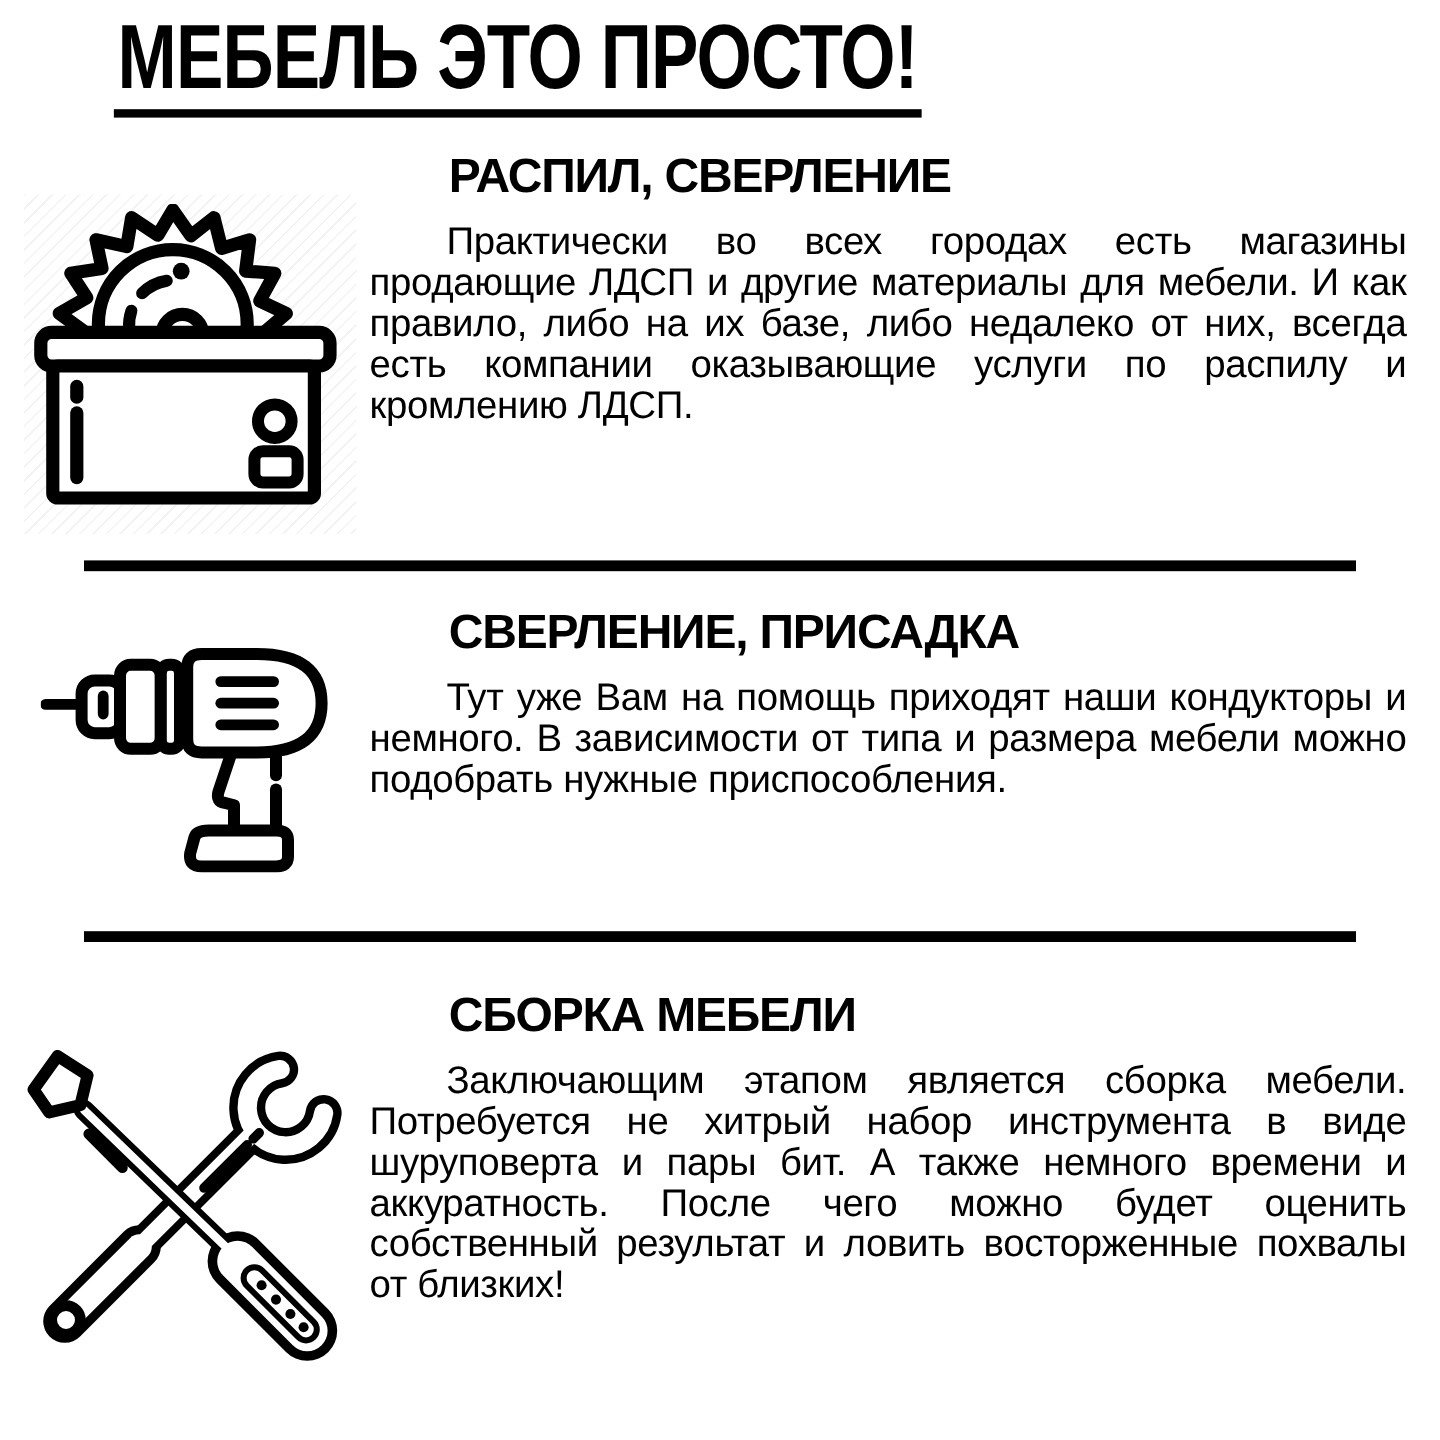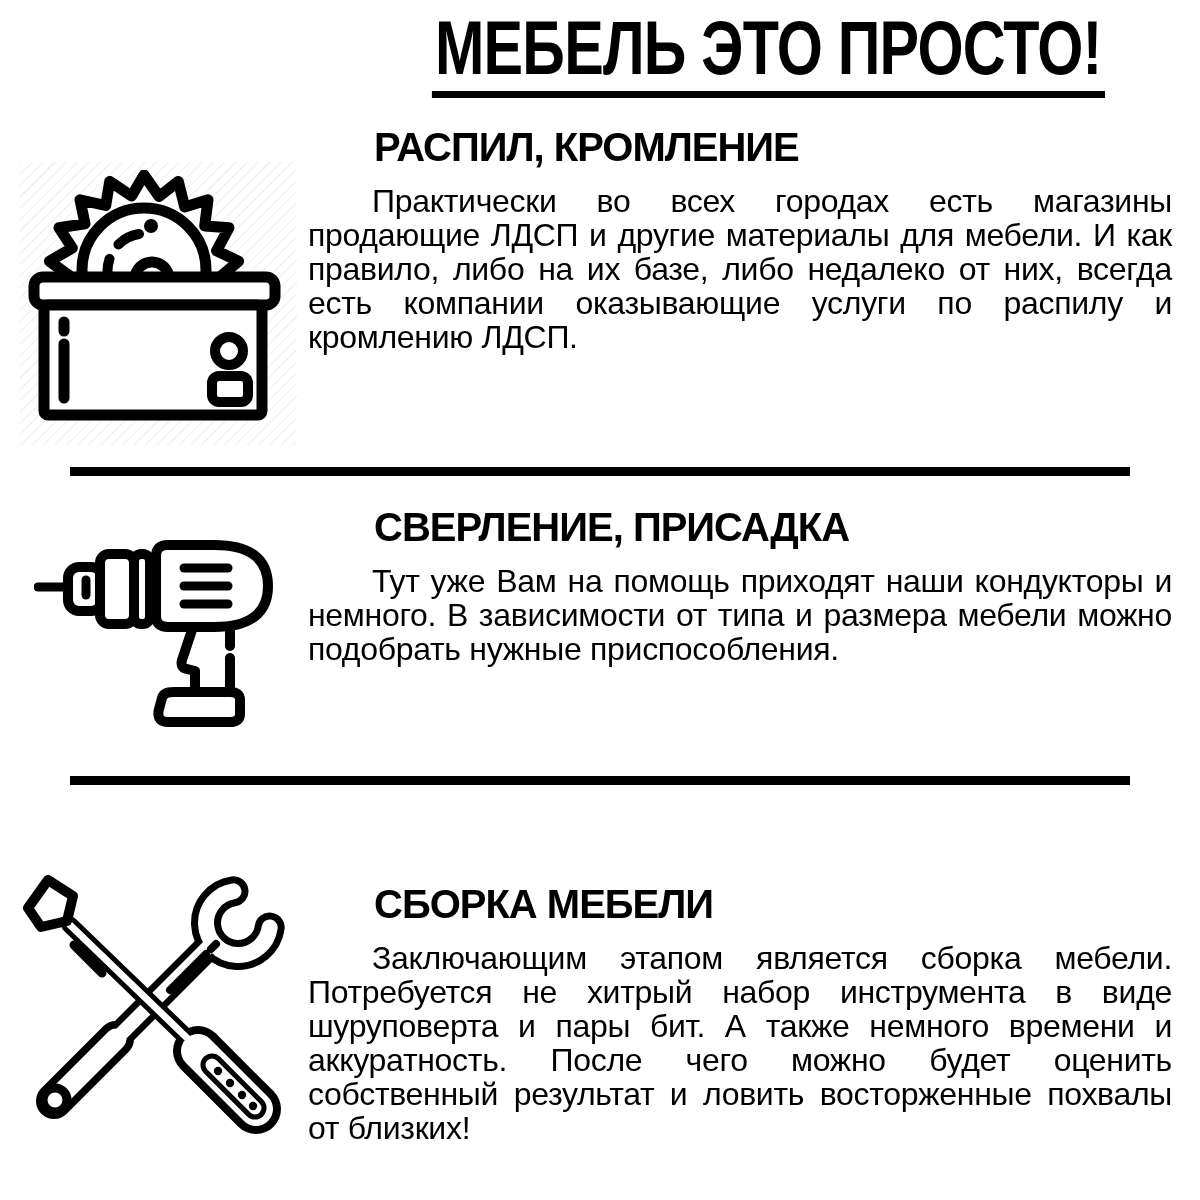--- a/index.html
+++ b/index.html
@@ -5,21 +5,21 @@
   * { margin:0; padding:0; box-sizing:border-box; }
   html,body { width:1200px; height:1200px; background:#ffffff; }
   body {
     font-family:"Liberation Sans","DejaVu Sans",sans-serif;
     color:#000;
     overflow:hidden;
   }
   .page { width:1200px; height:1200px; position:relative; }
 
   
-  .title-wrap { text-align:right; padding-top:10px; height:102px; }
+  .title-wrap { text-align:left; padding-top:10px; height:102px; }
   .title {
     display:inline-block;
     font-size:76px;
     font-weight:bold;
     letter-spacing:-1px;
     line-height:1.0;
     transform:scaleX(0.78);
     transform-origin:center top;
     border-bottom:7px solid #000;
     padding:0 4px 5px 4px;
@@ -67,21 +67,21 @@
     margin-left:70px;
   }
 
   
   .section-1 { margin-top:22px; min-height:288px; }
   .s1-icon { margin-top:46px; }
   .divider-1 { margin-top:46px; }
   .section-2 { margin-top:28px; min-height:244px; }
   .s2-icon { margin-top:36px; }
   .divider-2 { margin-top:28px; }
-  .section-3 { margin-top:38px;align-items:flex-end; }
+  .section-3 { margin-top:38px; }
   .s3-icon { margin-top:52px; }
 
   svg .ln { stroke:#000; stroke-linecap:round; stroke-linejoin:round; fill:none; }
   svg .fw { fill:#fff; }
   svg .fb { fill:#000; }
   svg .wln { stroke:#fff; stroke-linecap:round; stroke-linejoin:round; fill:none; }
 </style>
 </head>
 <body>
 
@@ -112,21 +112,21 @@
 
           <path class="ln" stroke-width="11" d="M36,152 V161"></path>
           <path class="ln" stroke-width="11" d="M36,174 V228"></path>
 
           <circle class="ln fw" stroke-width="10" cx="201" cy="181" r="14"></circle>
           <rect class="ln fw" stroke-width="10" x="184" y="206" width="36" height="26" rx="7"></rect>
         </svg>
       </div>
     </div>
     <div class="text-col">
-      <h2 class="sec-heading">РАСПИЛ, КРОМЛЕНИЕ</h2>
+      <h2 class="sec-heading">РАСПИЛ, СВЕРЛЕНИЕ</h2>
       <p class="sec-text">Практически во всех городах есть магазины продающие ЛДСП и другие материалы для мебели. И как правило, либо на их базе, либо недалеко от них, всегда есть компании оказывающие услуги по распилу и кромлению ЛДСП.</p>
     </div>
   </div>
 
   <div class="divider divider-1"></div>
 
   <div class="section section-2">
     <div class="icon-col">
       <div class="icon-box s2-icon">
         <svg width="240" height="187" viewBox="0 0 240 187">

